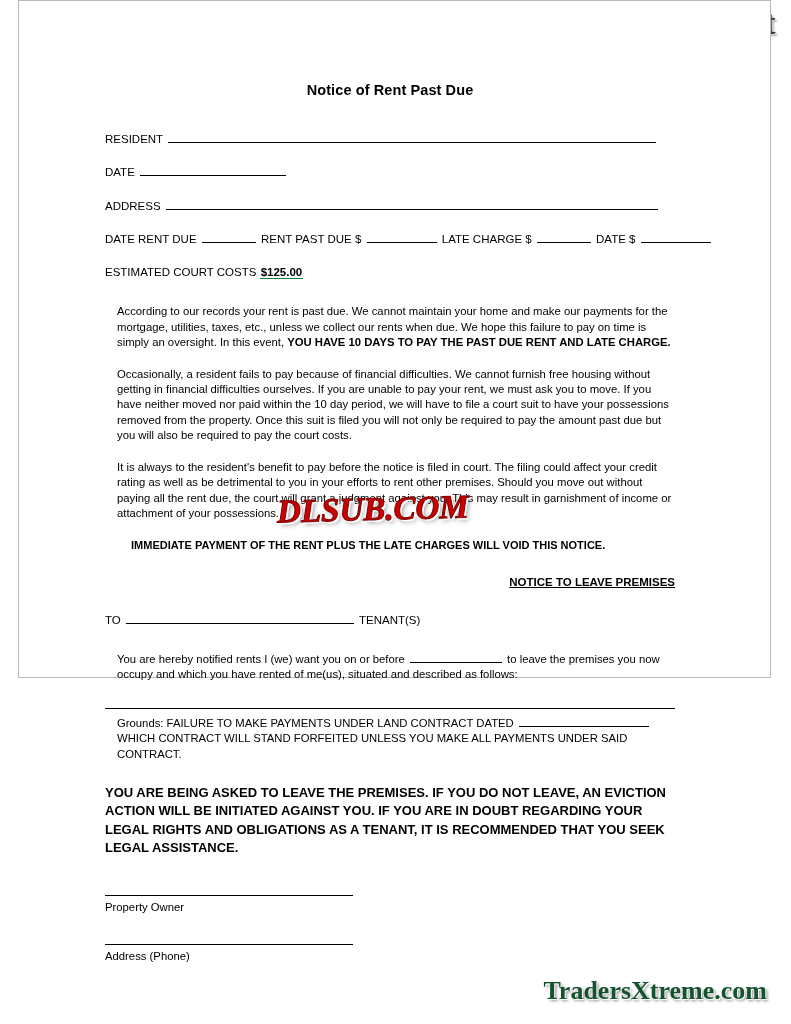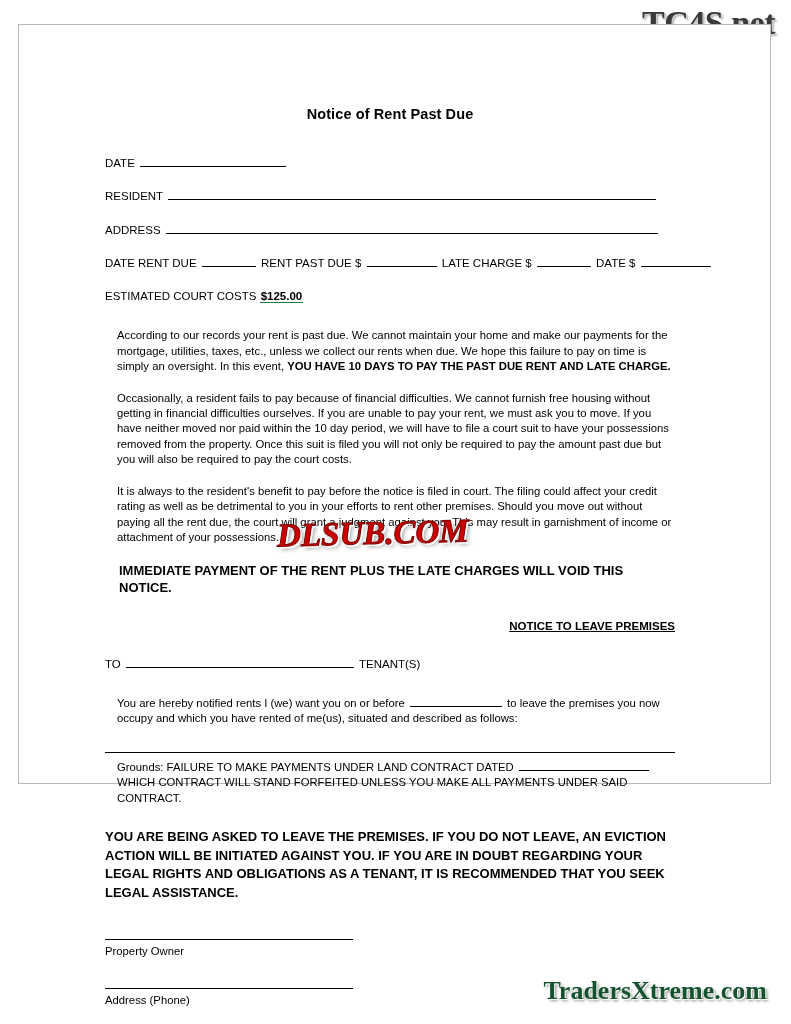--- a/index.html
+++ b/index.html
@@ -50,23 +50,23 @@
     color: #cc0000;
     -webkit-text-stroke: 1px #7a0000;
     text-shadow: 2px 2px 0 #ffffff, 3px 3px 4px rgba(0,0,0,0.4);
     transform: rotate(-1.5deg);
   }
 
   
   .page {
     position: absolute;
     left: 18px;
-    top: 24px;
+    top: 0;
     width: 753px;
-    height: 760px;
+    height: 678px;
     border: 1px solid #b9b9b9;
     box-sizing: border-box;
     background: #ffffff;
   }
 
   .content {
     position: absolute;
     left: 86px;
     top: 80px;
     width: 570px;
@@ -112,22 +112,22 @@
   .notice-head {
     text-align: right;
     font-weight: bold;
     text-decoration: underline;
     font-size: 11.5px;
     margin: 22px 0 22px 0;
   }
 
   .bold-line {
     font-weight: bold;
-    font-size: 13px;
-    margin: 4px 0 20px 0;
+    font-size: 11px;
+    margin: 4px 0 20px 12px;
     padding-left: 14px;
   }
 
   .long-rule {
     border-bottom: 1px solid #000;
     height: 1px;
     width: 100%;
     margin: 24px 0 6px 0;
   }
 
@@ -155,27 +155,27 @@
 
 <div class="wm-top">TC4S.net</div>
 
 <div class="page">
 
   <div class="content">
 
     <h1 class="doc-title">Notice of Rent Past Due</h1>
 
     <div class="field-row">
+      <span>RESIDENT</span>
+      <span class="rule" style="width:488px"></span>
+    </div>
+
+    <div class="field-row">
       <span>DATE</span>
       <span class="rule" style="width:146px"></span>
-    </div>
-
-    <div class="field-row">
-      <span>RESIDENT</span>
-      <span class="rule" style="width:488px"></span>
     </div>
 
     <div class="field-row">
       <span>ADDRESS</span>
       <span class="rule" style="width:492px"></span>
     </div>
 
     <div class="field-row">
       <span>DATE RENT DUE</span>
       <span class="rule" style="width:54px"></span>

